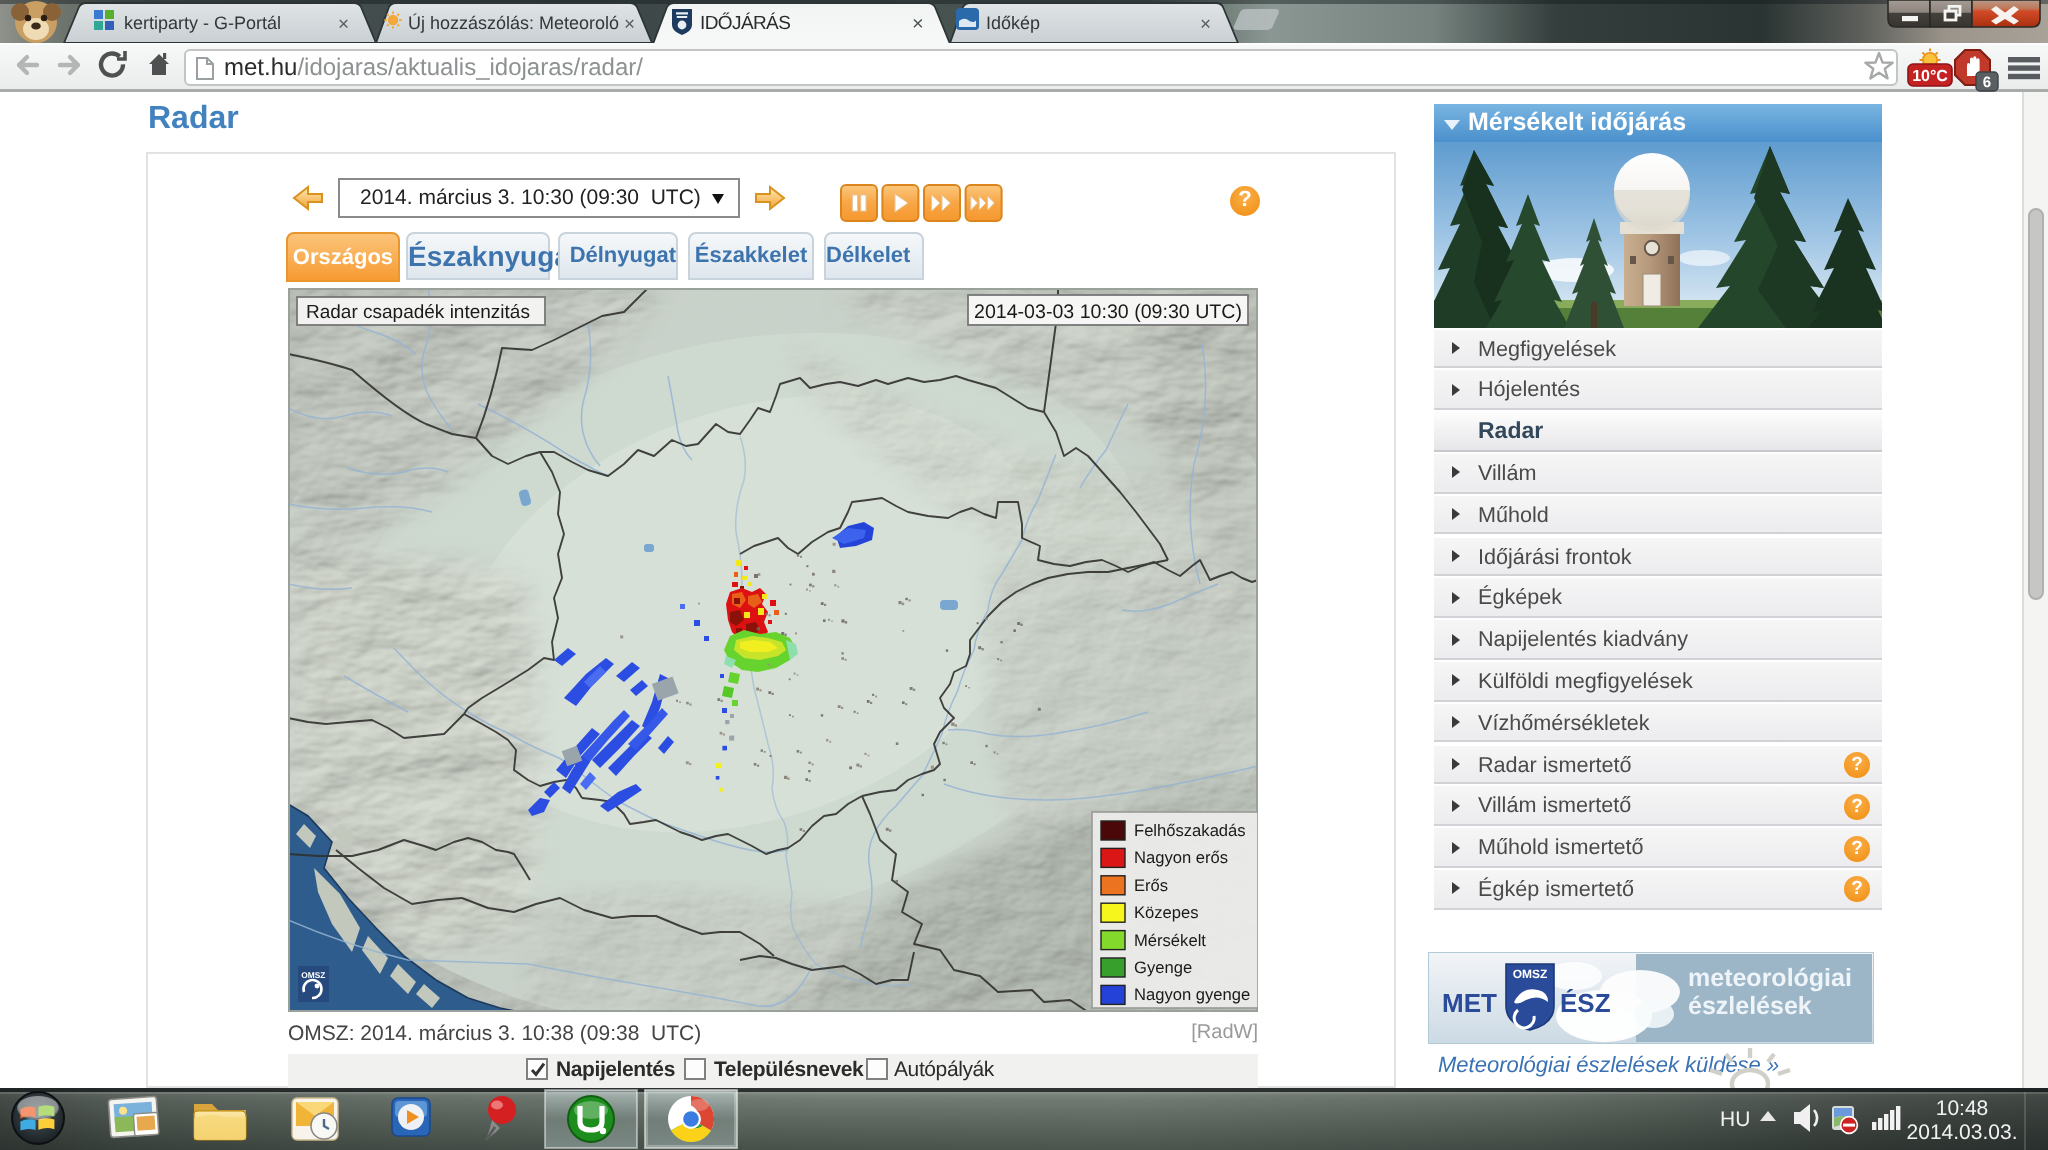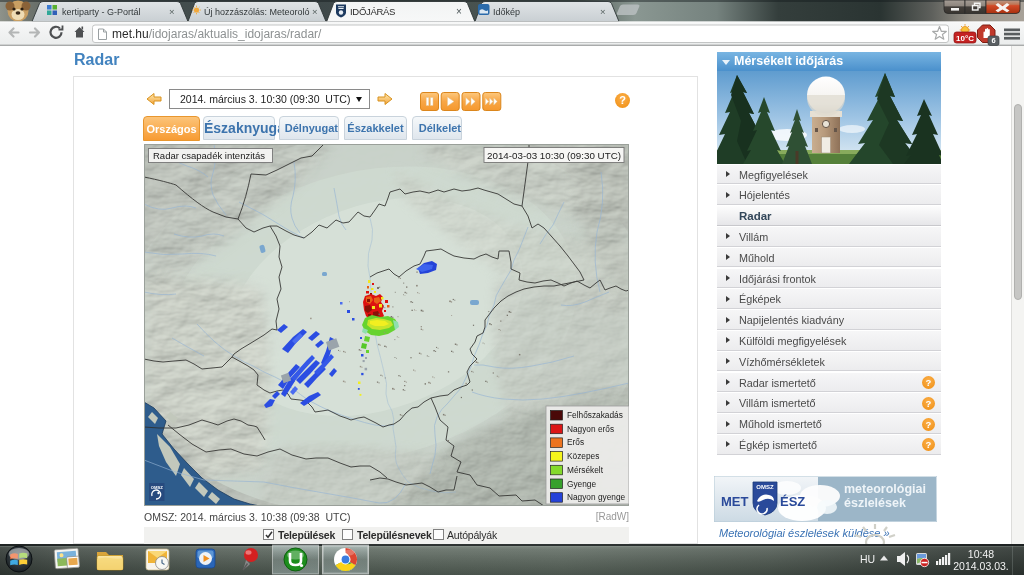--- a/index.html
+++ b/index.html
@@ -223,21 +223,21 @@
         <path d="M69.6 6 L73 9.5 L69.6 13 Z"></path>
         <path d="M73.8 6 L77.2 9.5 L73.8 13 Z"></path>
 </g>
 </svg>
 <div class="abs" style="top:93px;left:615px;width:15px;height:15px;border-radius:50%;background:radial-gradient(circle at 50% 35%,#fbaf4a,#ef8d10);color:#fff;font-weight:bold;font-size:11px;text-align:center;line-height:15px">?</div>
 
 <div class="abs" style="top:116px;left:143px;width:57px;height:25px;border:1px solid #e8962e;border-radius:4px 4px 0 0;background:linear-gradient(#fcc479,#f79b33);color:#fff;font-weight:bold;font-size:11px;text-align:center;line-height:24px">Országos</div>
 <div class="abs" style="top:116px;left:203px;width:72px;height:24px;border:1px solid #c9d3dc;border-radius:4px 4px 0 0;background:linear-gradient(#f5f8fa,#dfe6ed);color:#3d74ad;font-weight:bold;font-size:14px;text-align:center;line-height:23px">Északnyugat</div>
 <div class="abs" style="top:116px;left:279px;width:60px;height:24px;border:1px solid #c9d3dc;border-radius:4px 4px 0 0;background:linear-gradient(#f5f8fa,#dfe6ed);color:#3d74ad;font-weight:bold;font-size:11px;text-align:right;line-height:23px">Délnyugat</div>
 <div class="abs" style="top:116px;left:344px;width:63px;height:24px;border:1px solid #c9d3dc;border-radius:4px 4px 0 0;background:linear-gradient(#f5f8fa,#dfe6ed);color:#3d74ad;font-weight:bold;font-size:11px;text-align:center;line-height:23px">Északkelet</div>
-<div class="abs" style="top:116px;left:412px;width:50px;height:24px;border:1px solid #c9d3dc;border-radius:4px 4px 0 0;background:linear-gradient(#f5f8fa,#dfe6ed);color:#3d74ad;font-weight:bold;font-size:11px;text-align:right;line-height:23px">Délkelet</div>
+<div class="abs" style="top:116px;left:412px;width:50px;height:24px;border:1px solid #c9d3dc;border-radius:4px 4px 0 0;background:linear-gradient(#f5f8fa,#dfe6ed);color:#3d74ad;font-weight:bold;font-size:11px;text-align:left;line-height:23px">Délkelet</div>
 
 <div class="abs" style="top:144px;left:144px;width:485px;height:412px;border-bottom:3px solid #4d7fbc">
 <svg width="485" height="362" viewBox="0 0 485 362">
 <defs>
 <filter id="relief" x="-8%" y="-8%" width="116%" height="116%">
 <feGaussianBlur in="SourceGraphic" stdDeviation="5" result="src"></feGaussianBlur>
 <feTurbulence type="fractalNoise" baseFrequency="0.030 0.050" numOctaves="4" seed="11" result="n"></feTurbulence>
 <feDiffuseLighting in="n" lighting-color="#ffffff" surfaceScale="2.1" diffuseConstant="1.06">
 <feDistantLight azimuth="225" elevation="55"></feDistantLight>
 </feDiffuseLighting>
@@ -566,21 +566,21 @@
 </svg>
 </div>
 
 <div class="abs" style="top:511px;left:144px;width:485px;font-size:10.5px;color:#444">OMSZ: 2014. március 3. 10:38 (09:38&nbsp; UTC)<span style="float:right;color:#999;font-size:10px">[RadW]</span></div>
 <div class="abs" style="top:527px;left:144px;width:485px;height:17px;background:#f1f1ef"></div>
 <div class="abs" style="top:529px;left:263px;width:11px;height:11px;background:#fdfdfd;border:1px solid #808080">
       <svg style="display:block;margin:1px 0 0 0.5px" width="8" height="8" viewBox="0 0 8 8">
         <path d="M1 4 L3 6.2 L7 0.8" fill="none" stroke="#333" stroke-width="1.5"></path>
       </svg>
     </div>
-<div class="abs" style="top:529px;left:278px;font-size:10.5px;font-weight:bold;color:#2b2b2b;letter-spacing:-0.2px">Települések</div>
+<div class="abs" style="top:529px;left:278px;font-size:10.5px;font-weight:bold;color:#2b2b2b;letter-spacing:-0.2px">Napijelentés</div>
 <div class="abs" style="top:529px;left:342px;width:11px;height:11px;background:#fdfdfd;border:1px solid #808080"></div>
 <div class="abs" style="top:529px;left:357px;font-size:10.5px;font-weight:bold;color:#2b2b2b;letter-spacing:-0.2px">Településnevek</div>
 <div class="abs" style="top:529px;left:433px;width:11px;height:11px;background:#fdfdfd;border:1px solid #808080"></div>
 <div class="abs" style="top:529px;left:447px;font-size:10.5px;font-weight:normal;color:#2b2b2b;letter-spacing:-0.2px">Autópályák</div>
 
 <div class="abs" style="top:52px;left:717px;width:224px;height:19px;background:linear-gradient(#79b5e2,#4a90cc);color:#fff;font-weight:bold;font-size:12.5px;line-height:19px;padding-left:17px">Mérsékelt időjárás</div>
 <div class="abs" style="top:59.5px;left:722px;width:0;height:0;border-left:4px solid transparent;border-right:4px solid transparent;border-top:5px solid #e8f2fa"></div>
 <svg class="abs" style="top:71px;left:717px" width="224" height="93" viewBox="0 0 224 93">
 <defs>
 <linearGradient id="sky" x1="0" y1="0" x2="0" y2="1">

